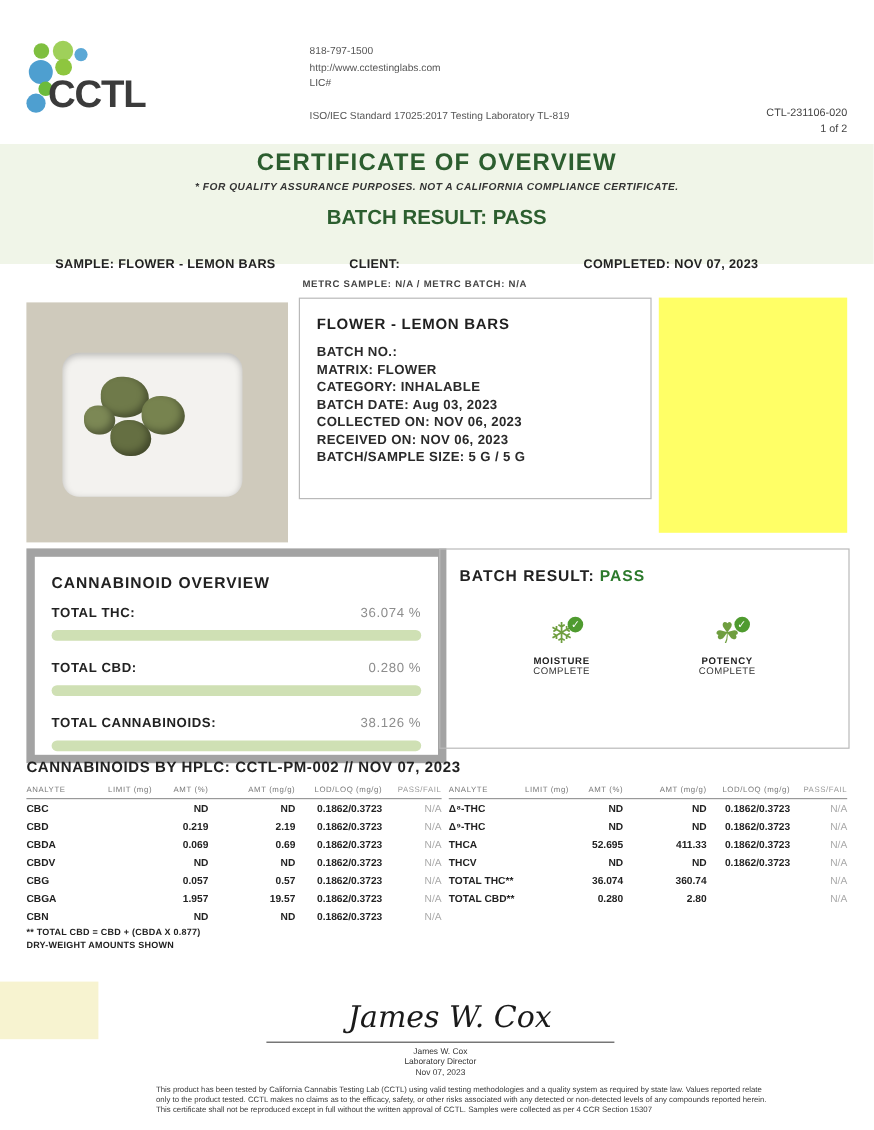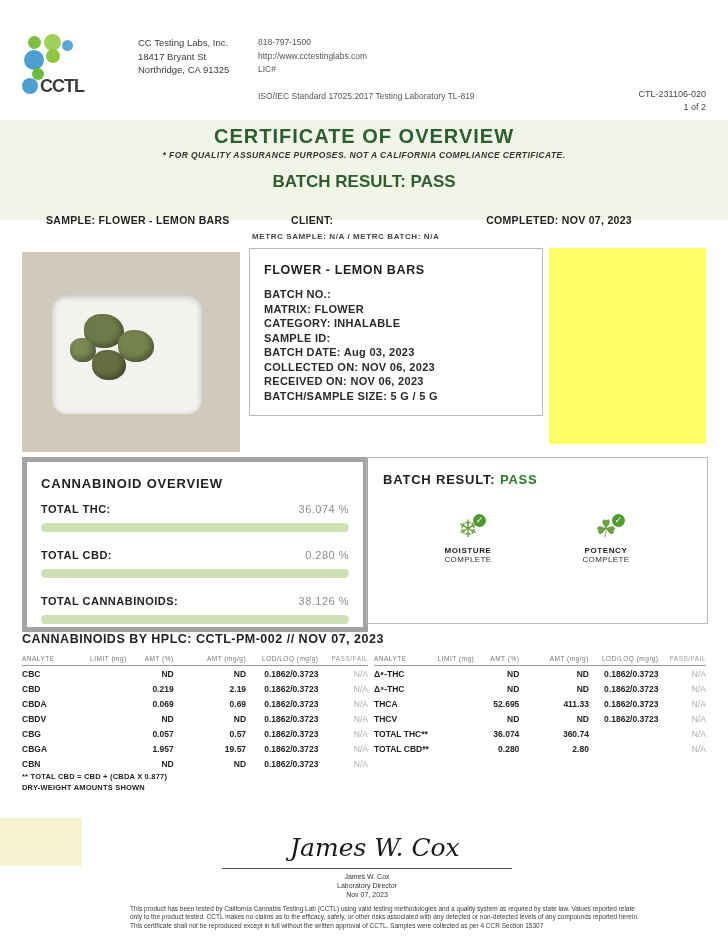--- a/index.html
+++ b/index.html
@@ -10,21 +10,21 @@
     color:#222;
     position:relative;
     overflow:hidden;
   }
   .page{position:relative;width:728px;height:942px;}
 
   
   .header{position:absolute;left:0;top:30px;width:728px;height:80px;}
   .logo{position:absolute;left:22px;top:4px;width:105px;height:62px;}
   .logo .leaf{position:absolute;border-radius:50%;}
-  .logo-text{position:absolute;left:18px;top:42px;font-size:18px;font-weight:bold;color:#3b3b3b;letter-spacing:-1px;}
+  .logo-text{position:absolute;left:18px;top:26px;font-size:32px;font-weight:bold;color:#3b3b3b;letter-spacing:-1px;}
   .lab-addr{position:absolute;left:138px;top:6px;font-size:9.5px;line-height:13.5px;color:#3c3c3c;}
   .lab-contact{position:absolute;left:258px;top:6px;font-size:8.5px;line-height:13.5px;color:#555;}
   .lab-iso{position:absolute;left:258px;top:61px;font-size:8.5px;color:#555;}
   .doc-id{position:absolute;right:22px;top:58px;text-align:right;font-size:9px;line-height:13px;color:#444;}
 
   
   .titleband{position:absolute;left:0;top:120px;width:728px;height:100px;background:#f0f5e8;}
   .coa-title{position:absolute;left:0;top:125px;width:728px;text-align:center;font-size:20px;font-weight:bold;letter-spacing:1px;color:#2c5e2f;}
   .coa-sub{position:absolute;left:0;top:150px;width:728px;text-align:center;font-size:8.5px;font-style:italic;font-weight:bold;letter-spacing:.4px;color:#333;}
   .batch-result-title{position:absolute;left:0;top:172px;width:728px;text-align:center;font-size:17px;font-weight:bold;color:#2c5e2f;}
@@ -38,21 +38,21 @@
   .photo{position:absolute;left:22px;top:252px;width:218px;height:200px;background:#cfcabc;overflow:hidden;}
   .plate{position:absolute;left:30px;top:42px;width:150px;height:120px;background:#f3f2ef;border-radius:14px;box-shadow:0 2px 6px rgba(0,0,0,.25) inset;}
   .nug{position:absolute;background:#6f7a4a;border-radius:45% 55% 50% 50%;box-shadow:inset -3px -3px 6px rgba(0,0,0,.35);}
 
   .infobox{position:absolute;left:249px;top:248px;width:292px;height:166px;border:1px solid #b9b9b9;background:#fff;}
   .infobox h3{margin:0;padding:14px 0 10px 14px;font-size:12.5px;font-weight:bold;letter-spacing:.6px;color:#1f1f1f;}
   .infolist{padding:0 0 0 14px;font-size:11px;line-height:14.5px;font-weight:bold;letter-spacing:.3px;color:#2a2a2a;}
   .yellowbox{position:absolute;left:549px;top:248px;width:157px;height:196px;background:#ffff66;}
 
   
-  .overview{position:absolute;left:22px;top:457px;width:336px;height:165px;border:5px solid #a3a3a3;}
+  .overview{position:absolute;left:22px;top:457px;width:336px;height:165px;border:7px solid #a3a3a3;}
   .overview h3{margin:0;padding:14px 0 6px 14px;font-size:13px;font-weight:bold;letter-spacing:.8px;}
   .ovrow{position:relative;height:46px;margin:0 14px;}
   .ovlabel{position:absolute;left:0;top:6px;font-size:11px;font-weight:bold;letter-spacing:.5px;}
   .ovval{position:absolute;right:0;top:6px;font-size:11px;color:#8d8d8d;letter-spacing:.5px;}
   .bar{position:absolute;left:0;top:26px;width:100%;height:9px;background:#cfe0b4;border-radius:5px;}
 
   .batchbox{position:absolute;left:366px;top:457px;width:340px;height:165px;border:1px solid #b9b9b9;}
   .batchbox h3{margin:0;padding:14px 0 0 16px;font-size:13px;font-weight:bold;letter-spacing:.8px;}
   .batchbox h3 .pass{color:#2c7a2c;}
   .badges{position:absolute;left:0;top:58px;width:100%;display:flex;justify-content:center;gap:42px;}
@@ -96,25 +96,20 @@
       <div class="leaf" style="left:6px;top:2px;width:13px;height:13px;background:#7fbf3f;"></div>
       <div class="leaf" style="left:22px;top:0px;width:17px;height:17px;background:#9fd05a;"></div>
       <div class="leaf" style="left:40px;top:6px;width:11px;height:11px;background:#5ba8d6;"></div>
       <div class="leaf" style="left:2px;top:16px;width:20px;height:20px;background:#4e9fd0;"></div>
       <div class="leaf" style="left:24px;top:15px;width:14px;height:14px;background:#8ec63f;"></div>
       <div class="leaf" style="left:10px;top:34px;width:12px;height:12px;background:#6cbb3c;"></div>
       <div class="leaf" style="left:0px;top:44px;width:16px;height:16px;background:#4e9fd0;"></div>
       <div class="logo-text">CCTL</div>
     </div>
 
-    <div class="lab-addr">
-      <div>CC Testing Labs, Inc.</div>
-      <div>18417 Bryant St</div>
-      <div>Northridge, CA 91325</div>
-    </div>
 
     <div class="lab-contact">
       <div>818-797-1500</div>
       <div>http://www.cctestinglabs.com</div>
       <div>LIC#</div>
     </div>
     <div class="lab-iso">ISO/IEC Standard 17025:2017 Testing Laboratory TL-819</div>
 
     <div class="doc-id">
       <div>CTL-231106-020</div>
@@ -141,21 +136,20 @@
     <div class="nug" style="left:70px;top:98px;width:34px;height:30px;background:#656f42;"></div>
     <div class="nug" style="left:48px;top:86px;width:26px;height:24px;background:#7c8855;"></div>
   </div>
 
   <div class="infobox">
     <h3>FLOWER - LEMON BARS</h3>
     <div class="infolist">
       <div>BATCH NO.:</div>
       <div>MATRIX: FLOWER</div>
       <div>CATEGORY: INHALABLE</div>
-      <div>SAMPLE ID:</div>
       <div>BATCH DATE: Aug 03, 2023</div>
       <div>COLLECTED ON: NOV 06, 2023</div>
       <div>RECEIVED ON: NOV 06, 2023</div>
       <div>BATCH/SAMPLE SIZE: 5 G / 5 G</div>
     </div>
   </div>
 
   <div class="yellowbox"></div>
 
   <div class="overview">

